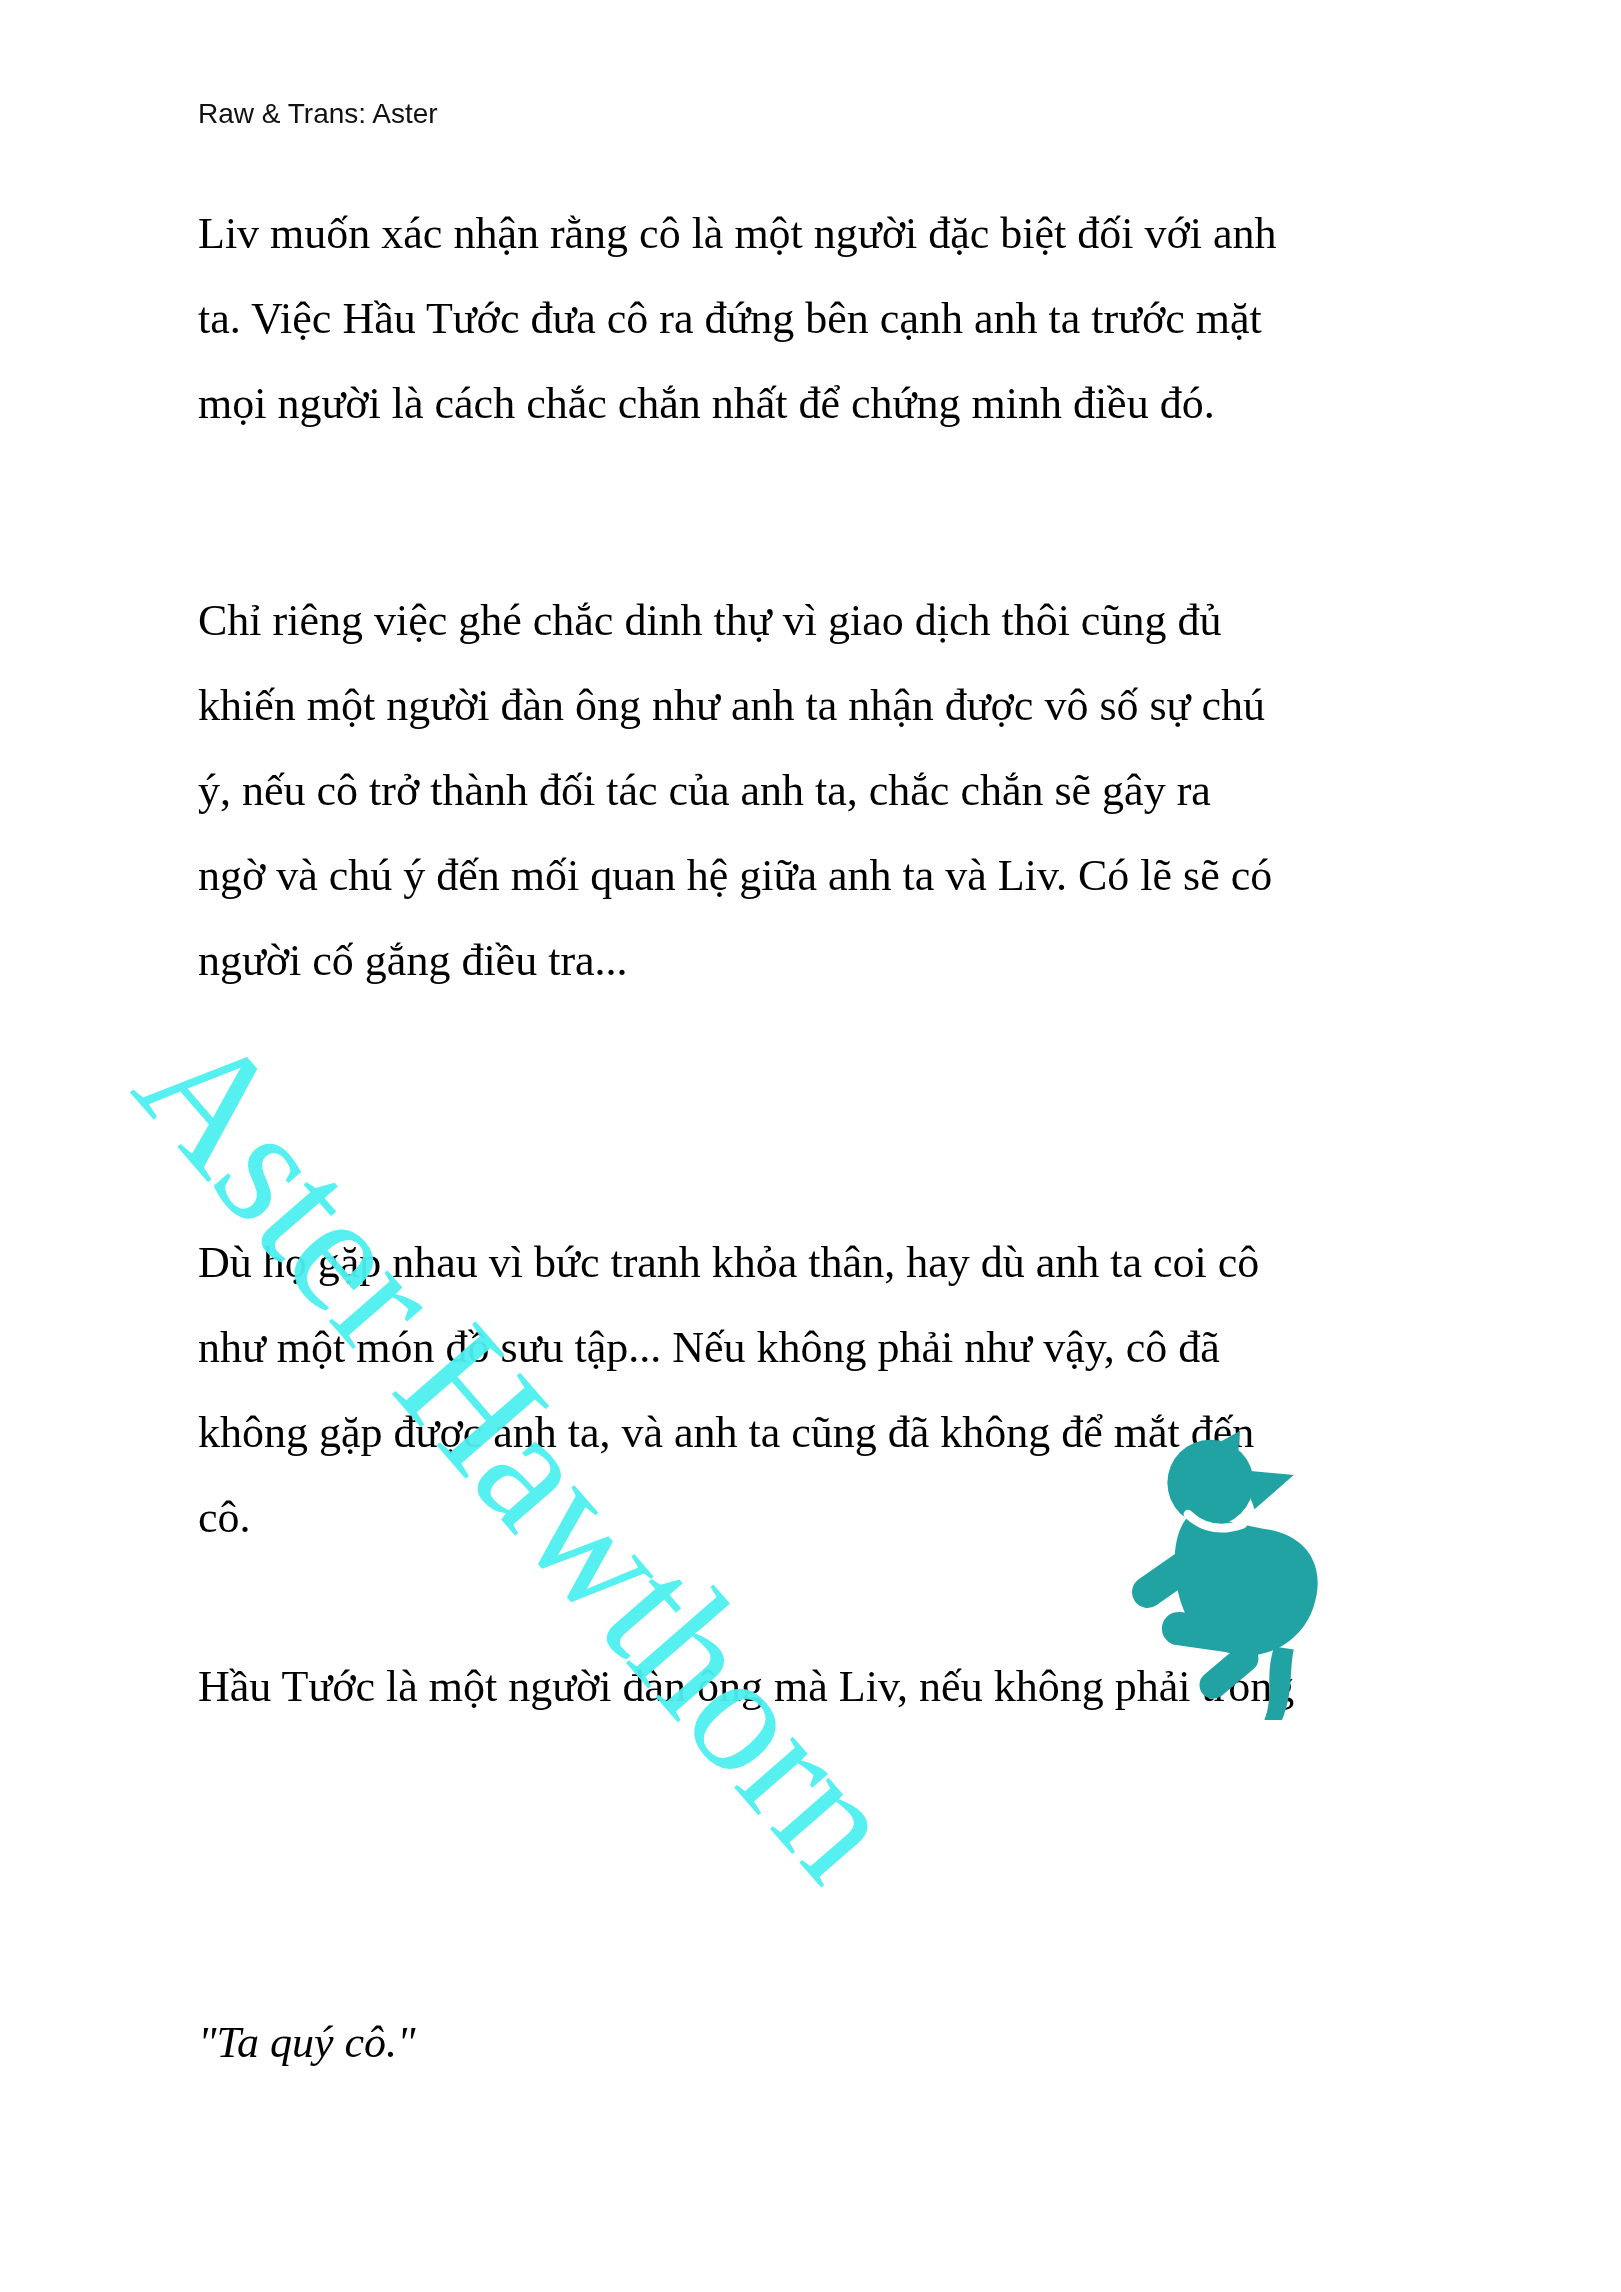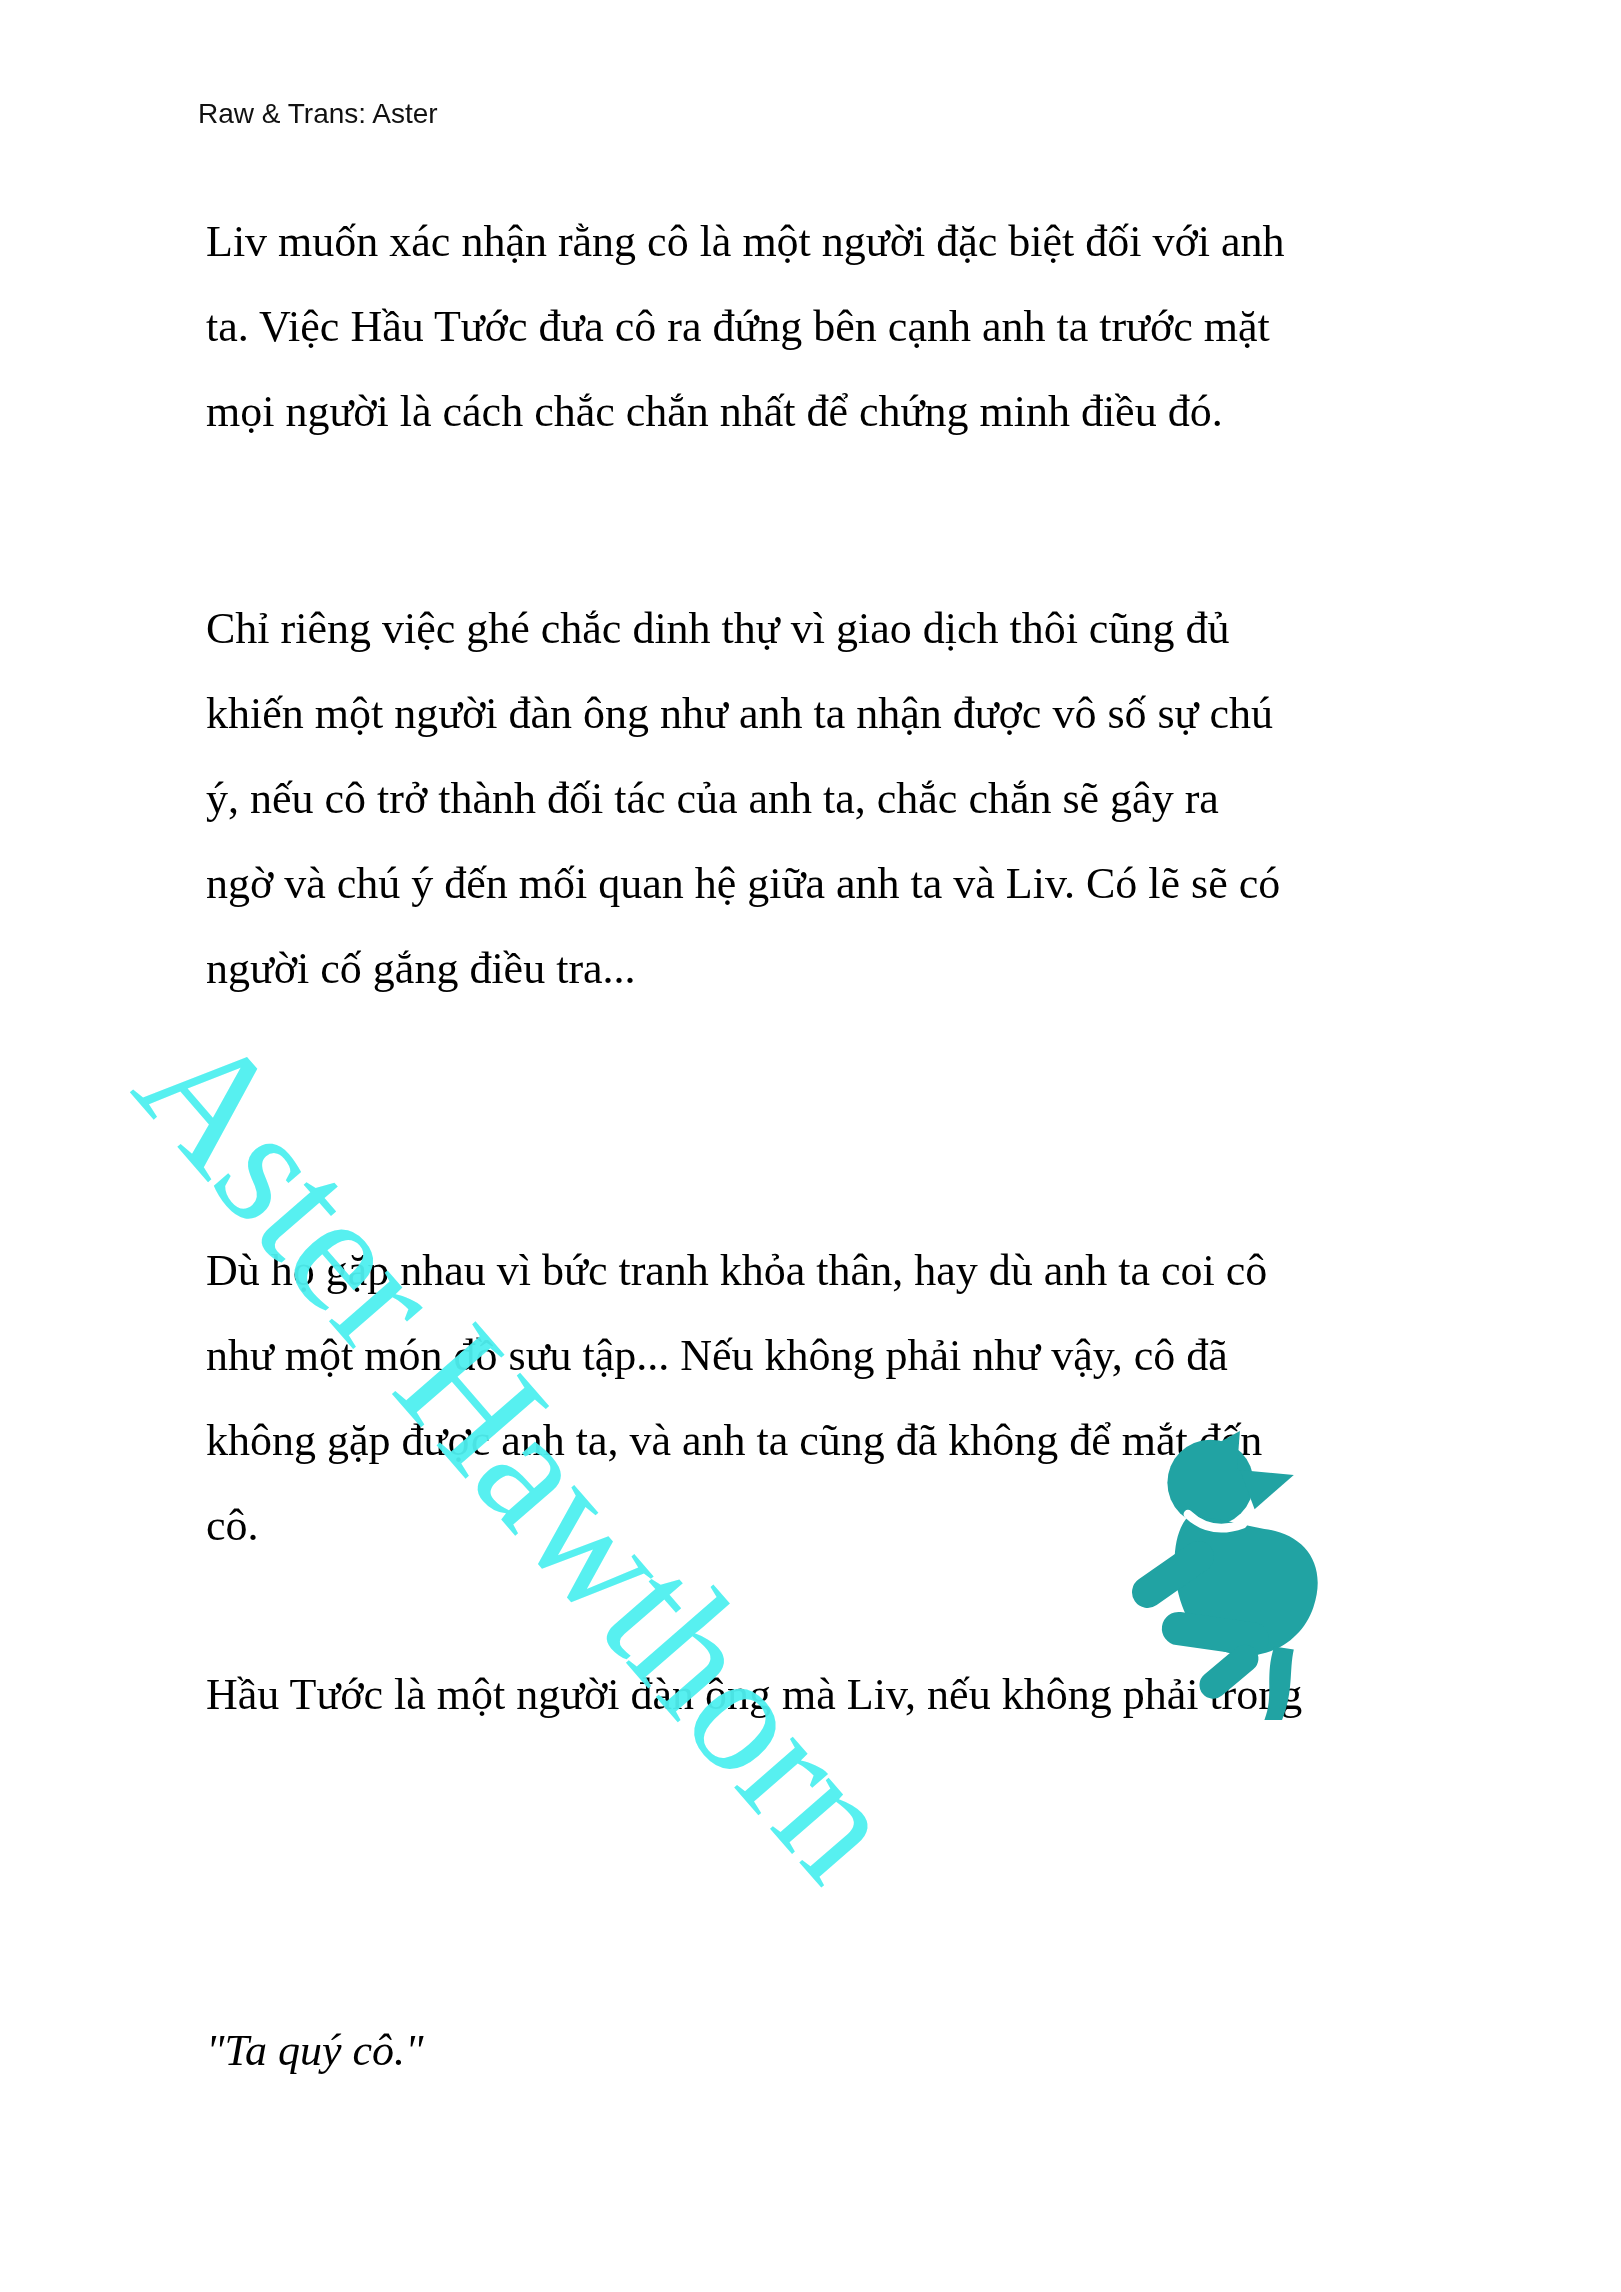--- a/index.html
+++ b/index.html
@@ -5,21 +5,21 @@
     html, body { margin: 0; padding: 0; background: #ffffff; }
     body { width: 1621px; height: 2293px; position: relative; overflow: hidden; }
     .page { position: absolute; left: 0; top: 0; width: 1621px; height: 1956px; background: #fff; }
     .header {
       position: absolute; left: 198px; top: 98px;
       font-family: "Liberation Sans", sans-serif; font-size: 28px; color: #111;
     }
     .para {
       position: absolute; left: 198px; width: 1274px;
       font-family: "Liberation Serif", serif; font-size: 44px; color: #000;
-      line-height: 85px; margin: 8px;
+      line-height: 85px; margin: 0;
     }
     .line { display: block; white-space: nowrap; }
     .italic { font-style: italic; }
     .watermark {
       position: absolute; left: 245px; top: 990px;
       font-family: "Liberation Serif", serif; font-size: 169px; color: #4ff0f0;
       transform: rotate(49deg); transform-origin: 0 0;
       white-space: nowrap; letter-spacing: -2px; opacity: 0.95;
       pointer-events: none;
     }

